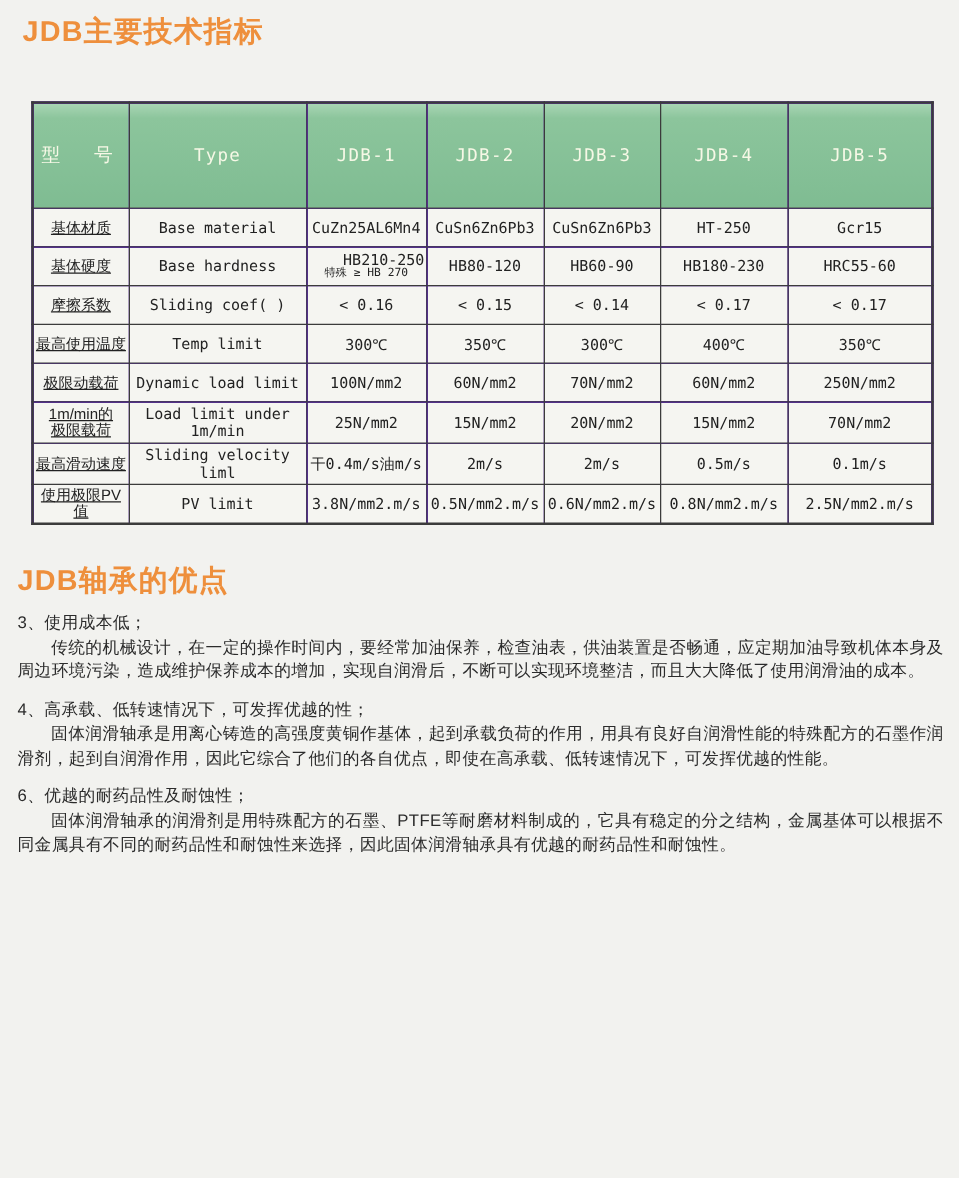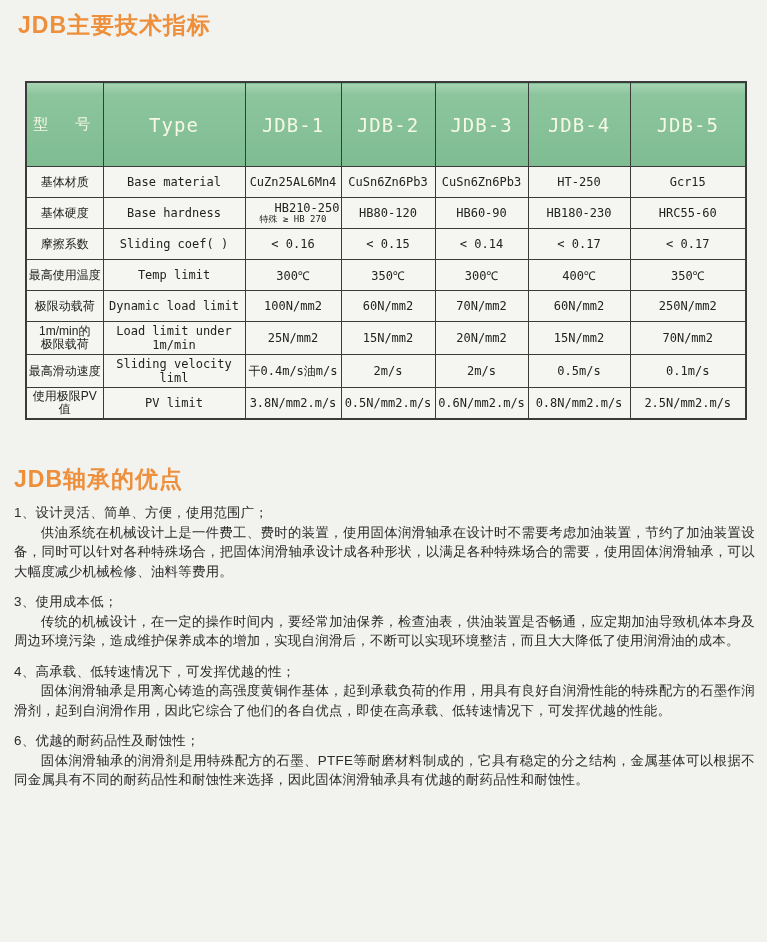--- a/index.html
+++ b/index.html
@@ -12,21 +12,21 @@
   }
   .page{position:relative;width:767px;height:674px;}
   .sec-title{
     margin:0;
     font-size:23px;
     font-weight:bold;
     letter-spacing:1px;
     color:#ee8f3c;
   }
   .t1{padding:10px 0 0 18px;}
-  .t2{padding:44px 0 0 14px;}
+  .t2{padding:29px 0 0 14px;}
 
   table.spec{
     margin:40px 0 0 25px;
     width:720px;
     border-collapse:collapse;
     table-layout:fixed;
     border:2px solid #3b3b3b;
     background:#6d28d9;
   }
   table.spec th, table.spec td{
@@ -34,35 +34,36 @@
     text-align:center;
     vertical-align:middle;
     padding:2px 1px;
     overflow:hidden;
   }
   table.spec thead th{
     height:79px;
     background:linear-gradient(180deg,#a9d5b4 0%,#8cc59c 14%,#7fbc92 100%);
     color:#f6f8e6;
     font-weight:normal;
-    font-size:19px;
+    font-size:14px;
     font-family:"DejaVu Sans Mono","Liberation Sans",monospace;
     letter-spacing:1px;
   }
   table.spec thead th.model{letter-spacing:6px;font-size:15px;}
   table.spec tbody td{
     height:26px;
     font-size:12px;
     color:#222;
     background:#f5f5f1;
   }
   td.cn{
     font-size:12.5px;
     white-space:pre-line;
     line-height:13px;
+    text-decoration:underline;
   }
   td.en{
     font-family:"DejaVu Sans Mono","Liberation Sans",monospace;
     font-size:12px;
     letter-spacing:0;
     margin-left:10px;
   }
   td.val{
     font-family:"DejaVu Sans Mono","Liberation Sans",monospace;
     font-size:12px;
@@ -189,24 +190,20 @@
           <td class="val">0.8N/mm2.m/s</td>
           <td class="val">2.5N/mm2.m/s</td>
         </tr>
       </tbody>
   </table>
 
   <h1 class="sec-title t2">JDB轴承的优点</h1>
 
   <div class="advantages">
       <div class="adv-section">
-        <p class="adv-heading">1、设计灵活、简单、方便，使用范围广；</p>
-        <p class="adv-body">供油系统在机械设计上是一件费工、费时的装置，使用固体润滑轴承在设计时不需要考虑加油装置，节约了加油装置设备，同时可以针对各种特殊场合，把固体润滑轴承设计成各种形状，以满足各种特殊场合的需要，使用固体润滑轴承，可以大幅度减少机械检修、油料等费用。</p>
-      </div>
-      <div class="adv-section">
         <p class="adv-heading">3、使用成本低；</p>
         <p class="adv-body">传统的机械设计，在一定的操作时间内，要经常加油保养，检查油表，供油装置是否畅通，应定期加油导致机体本身及周边环境污染，造成维护保养成本的增加，实现自润滑后，不断可以实现环境整洁，而且大大降低了使用润滑油的成本。</p>
       </div>
       <div class="adv-section">
         <p class="adv-heading">4、高承载、低转速情况下，可发挥优越的性；</p>
         <p class="adv-body">固体润滑轴承是用离心铸造的高强度黄铜作基体，起到承载负荷的作用，用具有良好自润滑性能的特殊配方的石墨作润滑剂，起到自润滑作用，因此它综合了他们的各自优点，即使在高承载、低转速情况下，可发挥优越的性能。</p>
       </div>
       <div class="adv-section">
         <p class="adv-heading">6、优越的耐药品性及耐蚀性；</p>
         <p class="adv-body">固体润滑轴承的润滑剂是用特殊配方的石墨、PTFE等耐磨材料制成的，它具有稳定的分之结构，金属基体可以根据不同金属具有不同的耐药品性和耐蚀性来选择，因此固体润滑轴承具有优越的耐药品性和耐蚀性。</p>

